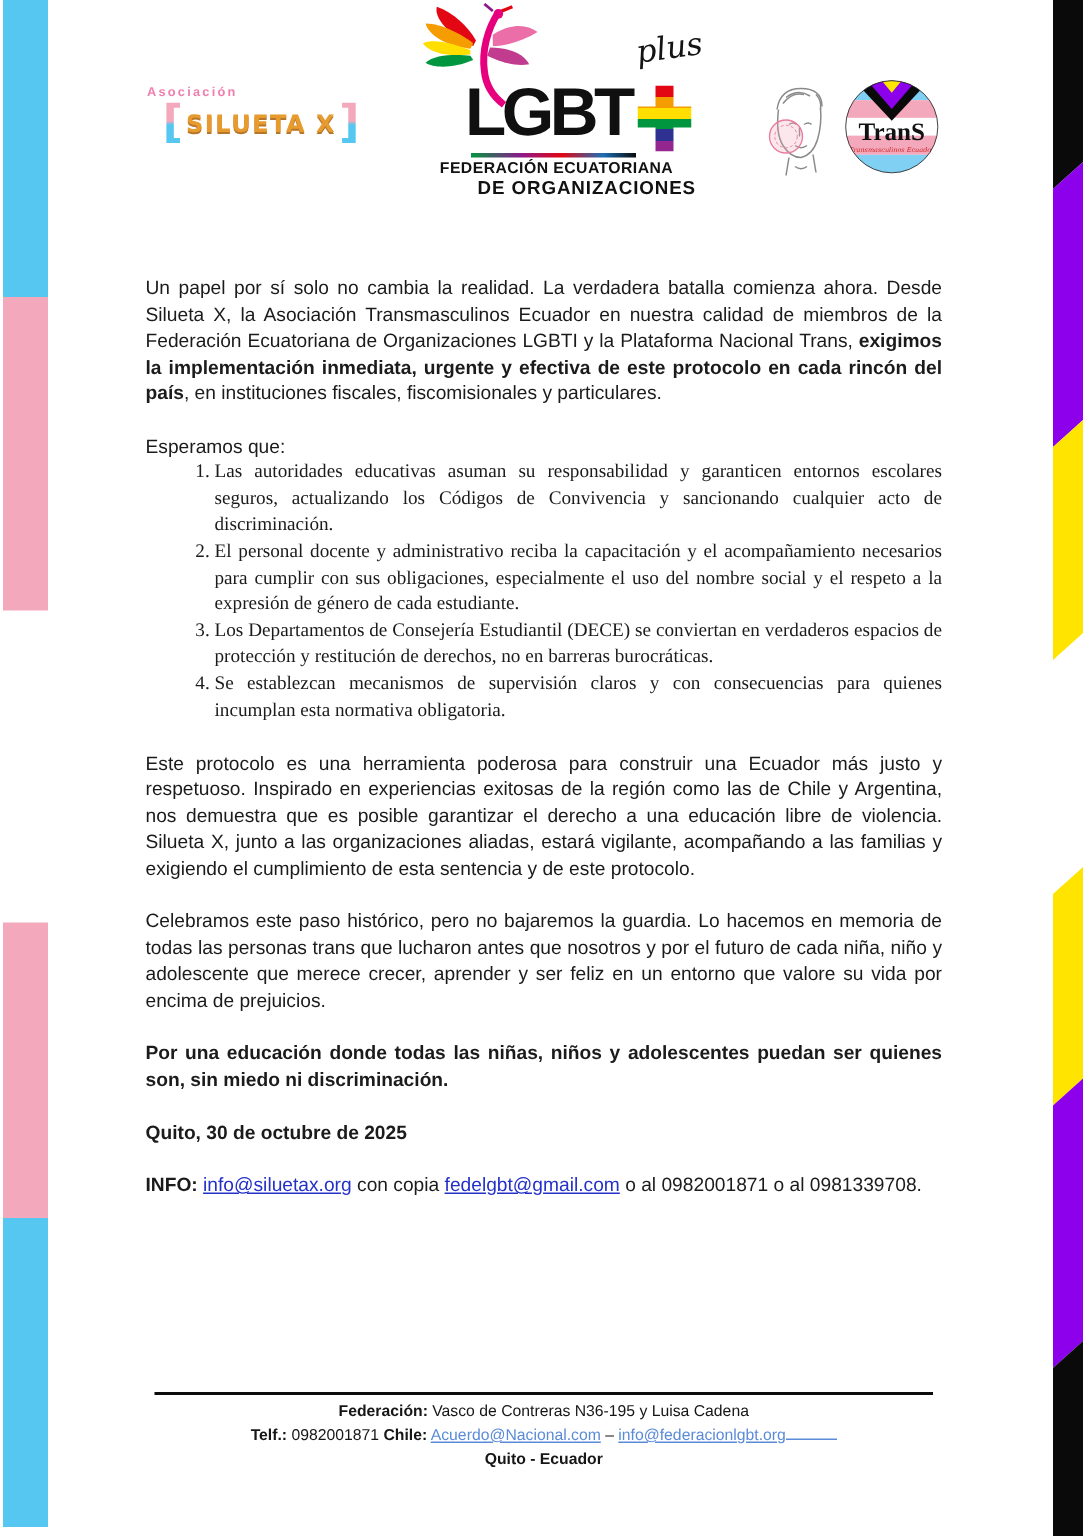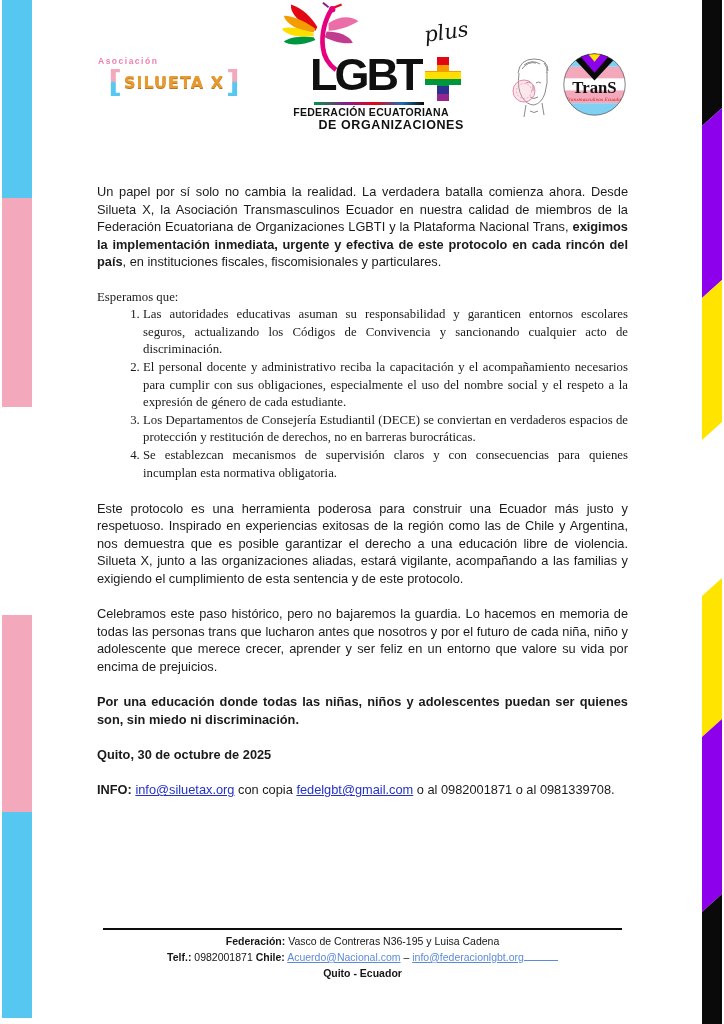--- a/index.html
+++ b/index.html
@@ -39,21 +39,21 @@
   .lgbt .sub1{position:absolute;top:104px;width:100%;text-align:center;font-size:10.5px;
     font-weight:bold;letter-spacing:.3px;color:#111;}
   .lgbt .sub2{position:absolute;top:116px;width:100%;text-align:right;font-size:12.5px;
     font-weight:bold;letter-spacing:.6px;color:#111;}
   .facelogo{position:absolute;left:504px;top:55px;}
   .transbadge{position:absolute;left:563px;top:53px;}
   
   .main{position:absolute;left:97px;top:141px;width:531px;font-size:12.8px;line-height:17.6px;
     text-align:justify;margin-top:42px;}
   .main p{margin:0 0 17.6px 0;}
-  .main p.tight{margin:0;font-family:Liberation Serif, serif;}
+  .main p.tight{margin:0;}
   .main ol{margin:0 0 17.6px 0;padding-left:46px;}
   .main li{text-align:justify;font-family:Liberation Serif, serif;}
   .b{font-weight:bold;}
   a.lnk{color:var(--link-blue);text-decoration:underline;cursor:pointer;}
   .no-wrap{white-space:nowrap;}
   
   .footer{position:absolute;left:97px;top:928px;width:531px;text-align:center;
     font-size:10.5px;line-height:15.8px;color:#161616;}
   .footer .rule{border-top:2.5px solid #0c0c0c;width:519px;margin:0 auto 4px auto;}
   .footer a.lnk{color:var(--footer-link);}

